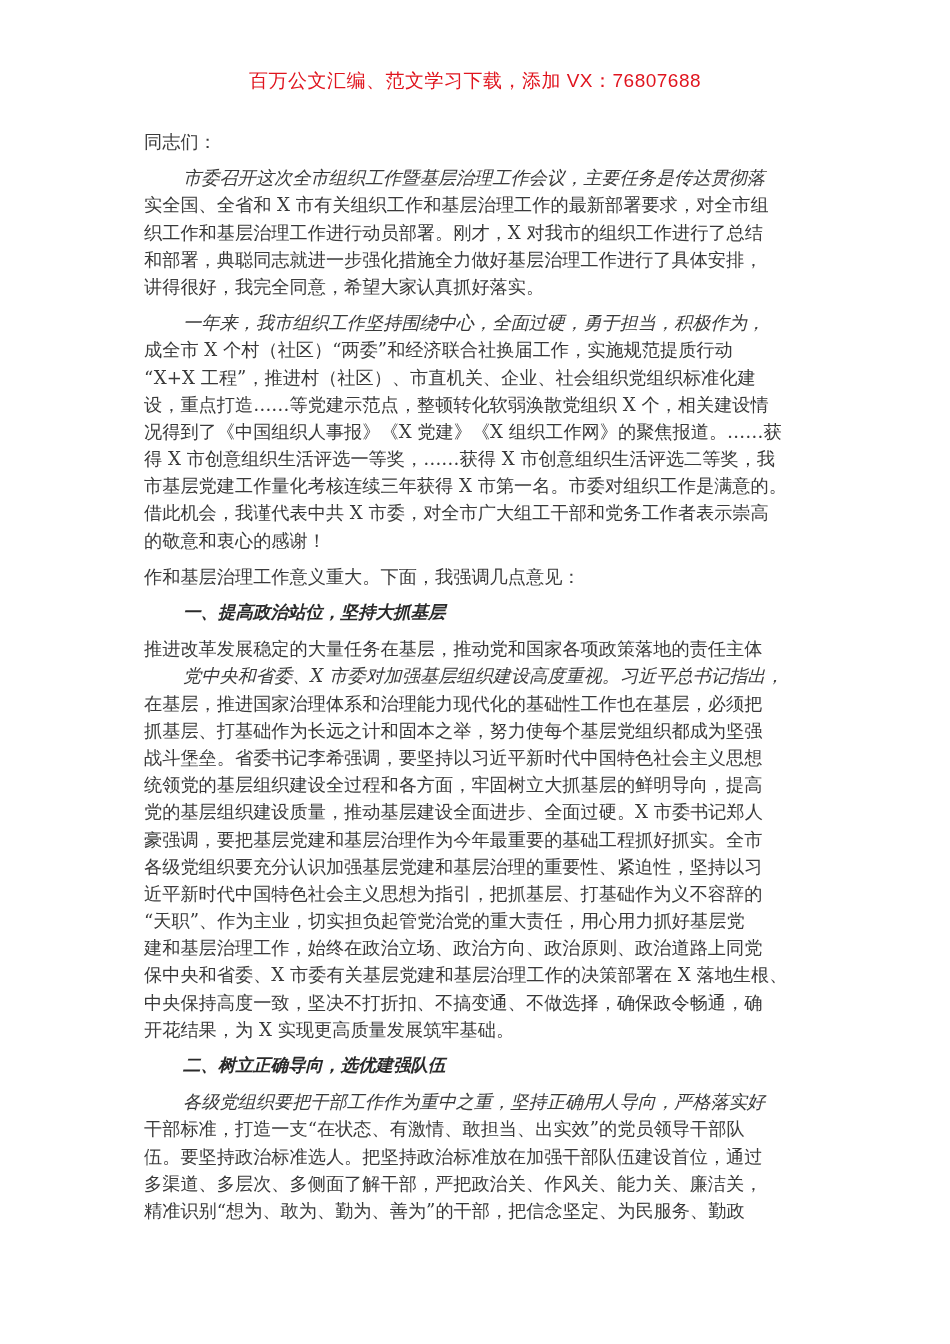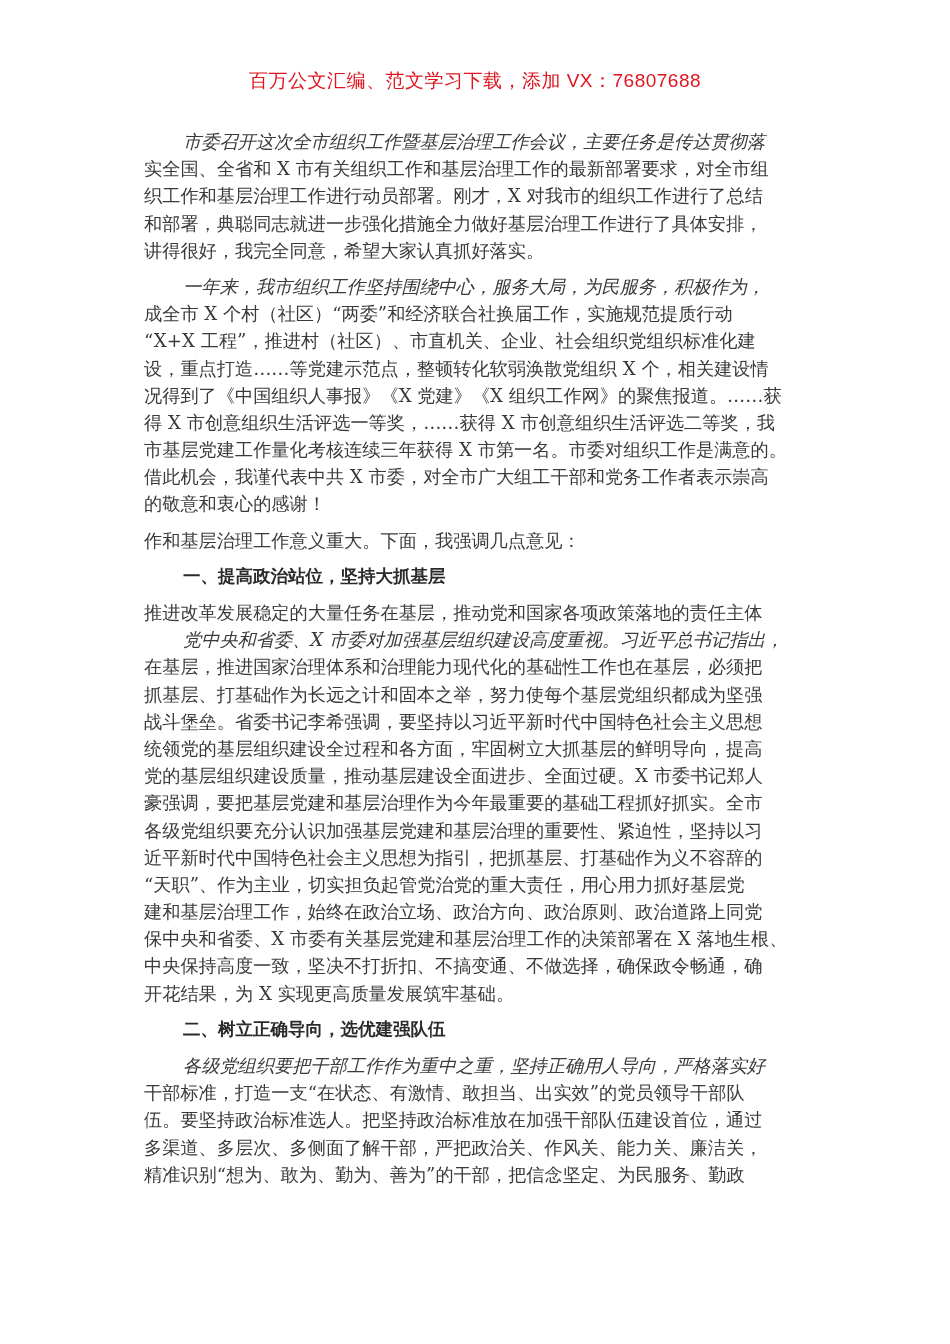--- a/index.html
+++ b/index.html
@@ -58,47 +58,49 @@
     }
     .heading {
       font-family: "DejaVu Sans", "Liberation Sans", sans-serif;
       font-weight: bold;
       color: #2a2a2a;
       font-size: 17.5px;
       margin: 0 0 9px 0;
       padding-left: 39px;
       height: 27.2px;
       line-height: 27.2px;
+      font-style: italic;
     }
     .salutation {
       margin: 0 0 9px 0;
       height: 27.2px;
       line-height: 27.2px;
     }
   </style>
 </head>
 <body>
 
 <div class="page">
 
   <div class="header-banner">百万公文汇编、范文学习下载，添加 VX：76807688</div>
 
   <div class="body-text">
 
+    <div class="salutation">同志们：</div>
 
     <div class="para">
       <span class="line indent">市委召开这次全市组织工作暨基层治理工作会议，主要任务是传达贯彻落</span>
       <span class="line">实全国、全省和 X 市有关组织工作和基层治理工作的最新部署要求，对全市组</span>
       <span class="line">织工作和基层治理工作进行动员部署。刚才，X 对我市的组织工作进行了总结</span>
       <span class="line">和部署，典聪同志就进一步强化措施全力做好基层治理工作进行了具体安排，</span>
       <span class="line">讲得很好，我完全同意，希望大家认真抓好落实。</span>
     </div>
 
     <div class="para">
-      <span class="line indent">一年来，我市组织工作坚持围绕中心，服务大局，为民服务，积极作为，</span>
+      <span class="line indent">一年来，我市组织工作坚持围绕中心，全面过硬，勇于担当，积极作为，</span>
       <span class="line">成全市 X 个村（社区）“两委”和经济联合社换届工作，实施规范提质行动</span>
       <span class="line">“X+X 工程”，推进村（社区）、市直机关、企业、社会组织党组织标准化建</span>
       <span class="line">设，重点打造……等党建示范点，整顿转化软弱涣散党组织 X 个，相关建设情</span>
       <span class="line">况得到了《中国组织人事报》《X 党建》《X 组织工作网》的聚焦报道。……获</span>
       <span class="line">得 X 市创意组织生活评选一等奖，……获得 X 市创意组织生活评选二等奖，我</span>
       <span class="line">市基层党建工作量化考核连续三年获得 X 市第一名。市委对组织工作是满意的。</span>
       <span class="line">借此机会，我谨代表中共 X 市委，对全市广大组工干部和党务工作者表示崇高</span>
       <span class="line">的敬意和衷心的感谢！</span>
     </div>
 

